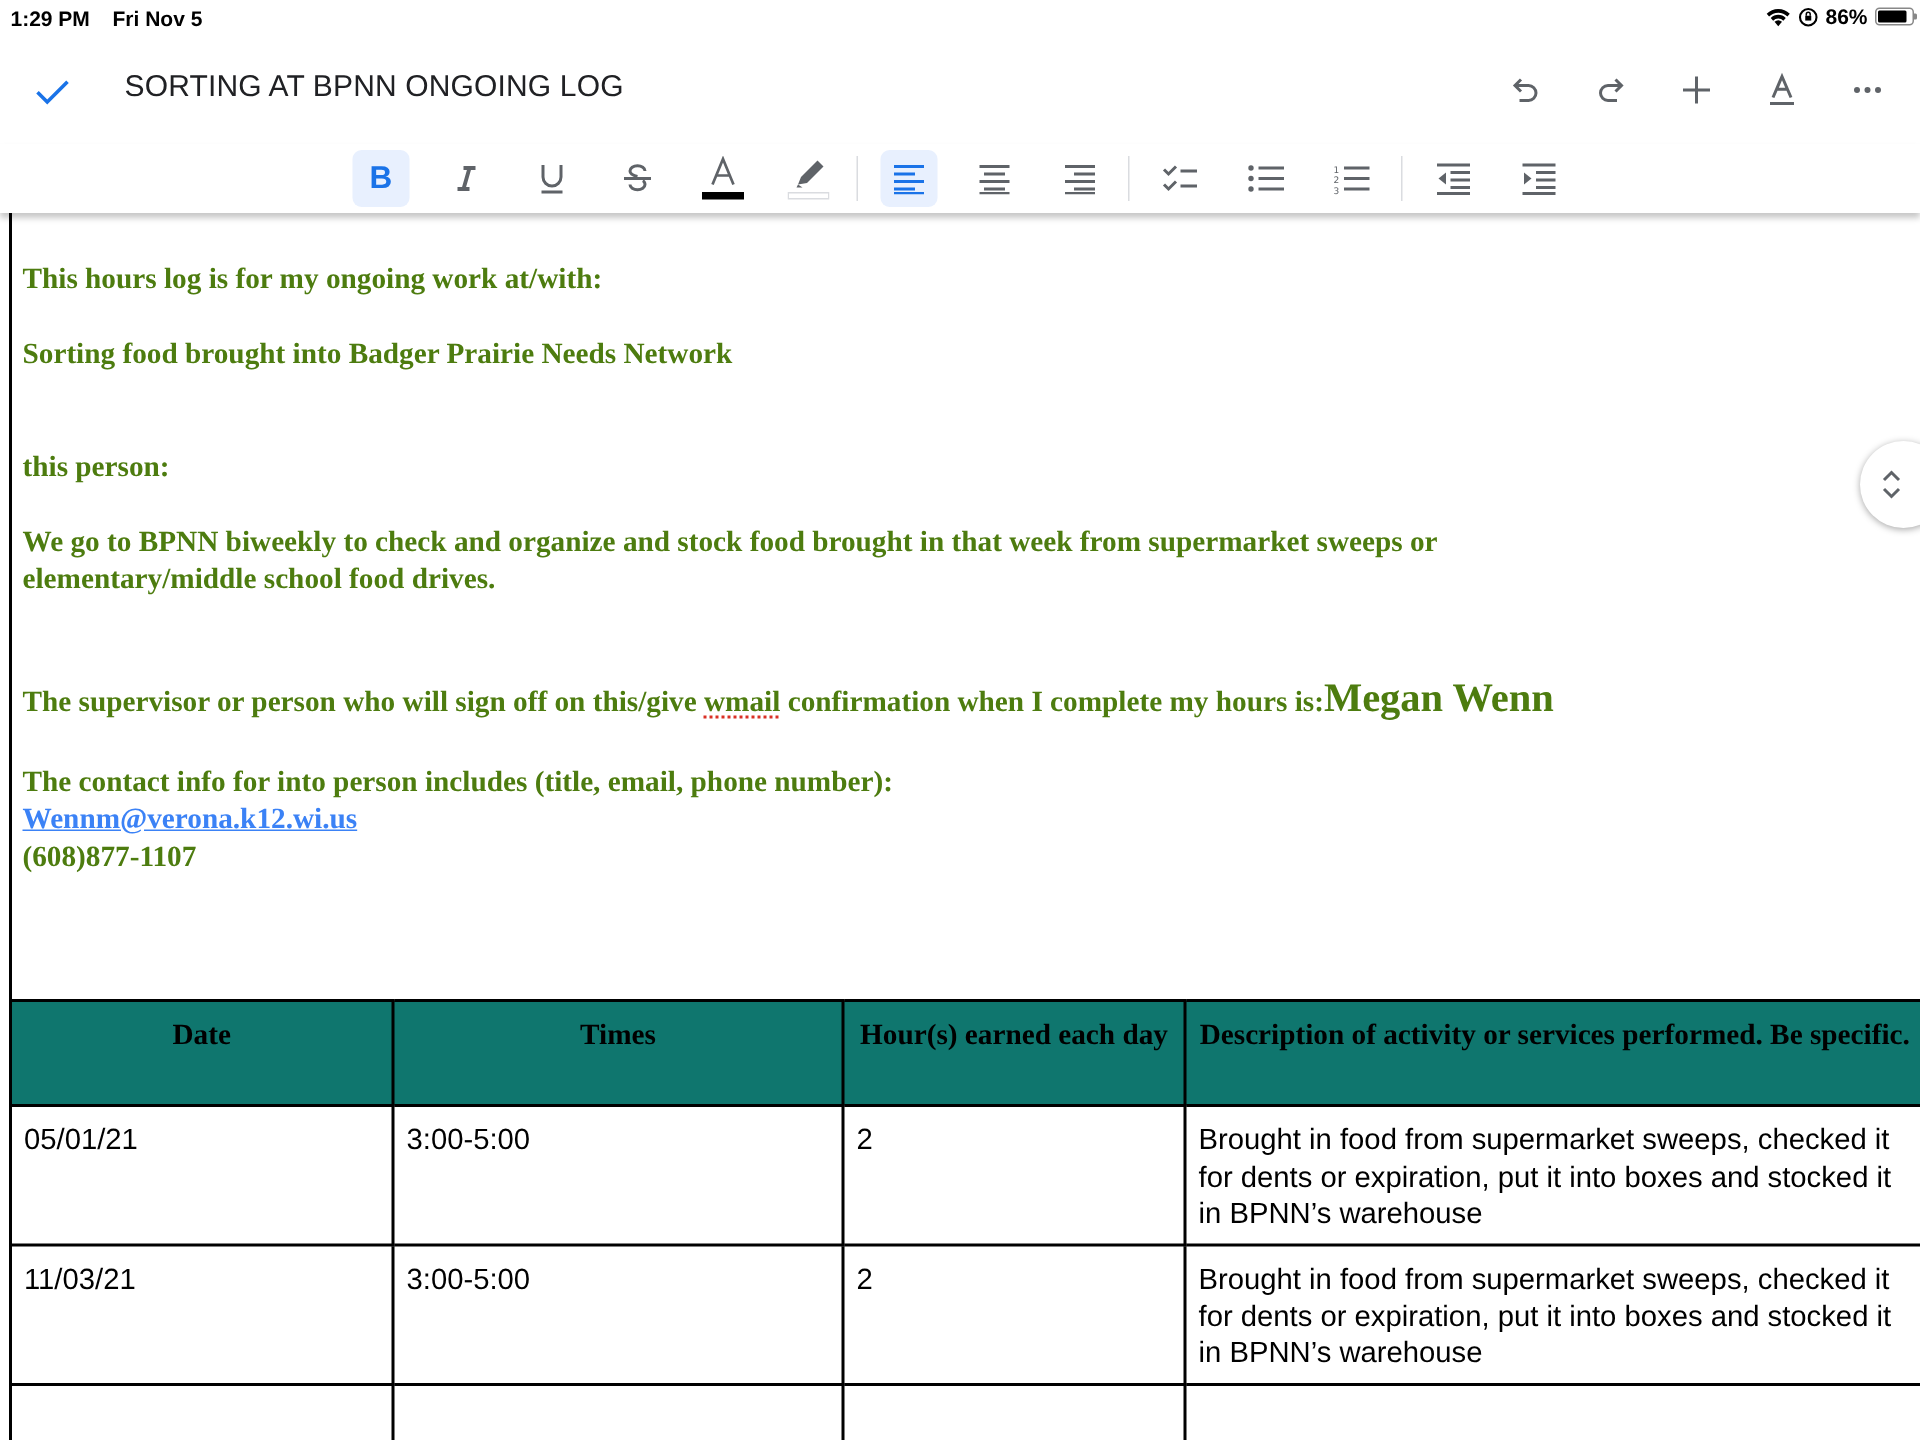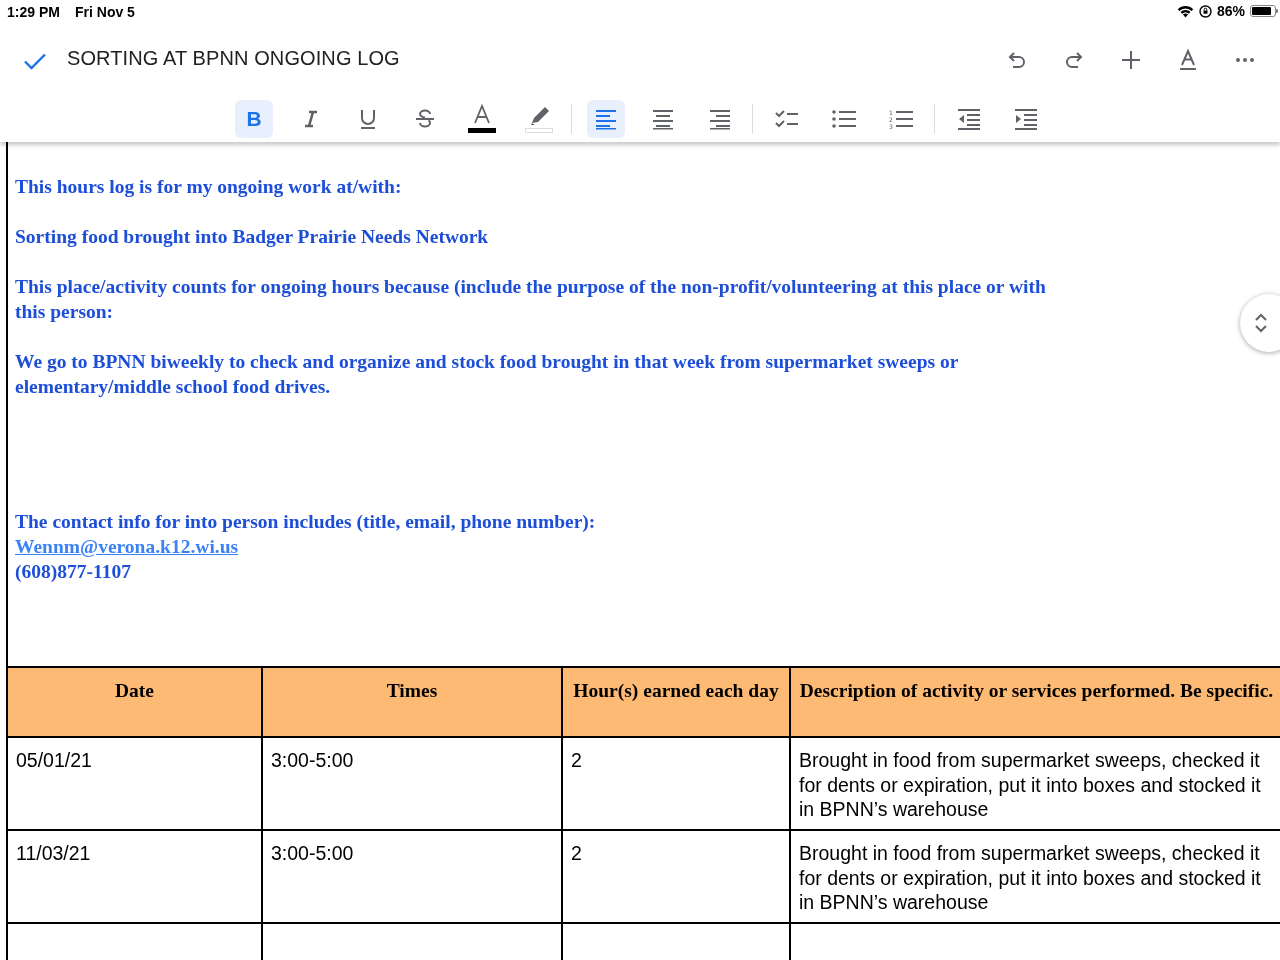--- a/index.html
+++ b/index.html
@@ -11,43 +11,43 @@
   .statusbar .time { position: absolute; left: 7px; top: 4px; }
   .statusbar .date { position: absolute; left: 75px; top: 4px; text-align: right; }
   .statusbar .right { position: absolute; right: 4px; top: 3px; display: flex; align-items: center; gap: 5px; }
   .battery { width: 26px; height: 12px; border: 1px solid #888; border-radius: 3px; padding: 1px; position: relative; }
   .battery .fill { height: 100%; background: #000; border-radius: 1px; }
   .battery::after { content: ""; position: absolute; right: -3px; top: 3px; width: 2px; height: 4px; background: #888; border-radius: 0 1px 1px 0; }
 
   
   .appbar { position: absolute; top: 24px; left: 0; width: 1280px; height: 70px; }
   .check-btn { position: absolute; left: 20px; top: 22px; width: 30px; height: 30px; }
-  .doc-title { position: absolute; left: 67px; top: 23px; font-size: 20px; color: #202124; letter-spacing: 0.1px; }
+  .doc-title { position: absolute; left: 83px; top: 23px; font-size: 20px; color: #202124; letter-spacing: 0.1px; }
   .appbar-actions { position: absolute; right: 18px; top: 18px; display: flex; gap: 22px; }
   .icon-btn { width: 35px; height: 35px; display: flex; align-items: center; justify-content: center; color: #5f6368; }
 
   
   .toolbar { position: absolute; top: 96px; left: 0; width: 1280px; height: 46px; box-shadow: 0 3px 4px rgba(0,0,0,0.22); background: #fff; z-index: 2; }
   .tb { position: absolute; top: 4px; width: 38px; height: 38px; border-radius: 6px; display: flex; align-items: center; justify-content: center; color: #5f6368; }
   .tb.active { background: #e8f0fe; color: #1a73e8; }
   .tb-sep { position: absolute; top: 8px; width: 1px; height: 30px; background: #dadce0; }
 
   
   .doc { position: absolute; top: 142px; left: 0; width: 1280px; height: 818px; overflow: hidden; }
   .doc-border { position: absolute; left: 6px; top: 0; width: 2px; height: 818px; background: #000; }
-  .doc-text { position: absolute; left: 15px; font-family: "Liberation Serif", serif; font-weight: bold; font-size: 19.5px; line-height: 25px; color: #1d4ed8; }
+  .doc-text { position: absolute; left: 15px; font-family: "Liberation Serif", serif; font-weight: bold; font-size: 19.5px; line-height: 25px; color: #4d7c0f; }
   .link { color: #3b82f6; text-decoration: underline; }
   .spell { text-decoration: underline dotted #d93025; text-underline-offset: 4px; }
 
   .scroll-handle { position: absolute; right: -18px; top: 152px; width: 58px; height: 58px; border-radius: 50%; background: #fff; box-shadow: 0 1px 5px rgba(0,0,0,0.35); z-index: 3; display: flex; flex-direction: column; align-items: flex-start; justify-content: center; padding-left: 14px; gap: 2px; }
 
   
   table.log { position: absolute; left: 6px; top: 524px; border-collapse: collapse; width: 1290px; table-layout: fixed; }
   table.log td, table.log th { border: 2px solid #000; vertical-align: top; }
-  table.log th { background: #fdba74; font-family: "Liberation Serif", serif; font-weight: bold; font-size: 19.5px; line-height: 25px; height: 70px; padding: 10px 6px 0; text-align: center; }
+  table.log th { background: #0f766e; font-family: "Liberation Serif", serif; font-weight: bold; font-size: 19.5px; line-height: 25px; height: 70px; padding: 10px 6px 0; text-align: center; }
   table.log td { font-family: "Liberation Sans", sans-serif; font-size: 19.5px; line-height: 24.5px; padding: 10px 8px 0 8px; height: 93px; }
 </style>
 </head>
 <body>
 
 <div class="statusbar">
   <span class="time">1:29 PM</span>
   <span class="date">Fri Nov 5</span>
   <div class="right">
     <svg width="17" height="13" viewBox="0 0 17 13">
@@ -233,25 +233,27 @@
         </g>
       </svg>
   </div>
 </div>
 
 <div class="doc">
   <div class="doc-border"></div>
 
   <div class="doc-text" style="top:32px">This hours log is for my ongoing work at/with:</div>
   <div class="doc-text" style="top:82px">Sorting food brought into Badger Prairie Needs Network</div>
-  <div class="doc-text" style="top:132px">This place/activity counts for ongoing hours because (include the purpose of the non-profit/volunteering at this place or with</div>
   <div class="doc-text" style="top:157px">this person:</div>
   <div class="doc-text" style="top:232px">elementary/middle school food drives.</div>
   <div class="doc-text" style="top:207px">We go to BPNN biweekly to check and organize and stock food brought in that week from supermarket sweeps or</div>
 
+  <div class="doc-text" style="top:311px; white-space:nowrap;">
+    <span>The supervisor or person who will sign off on this/give </span><span class="spell">wmail</span><span> confirmation when I complete my hours is:</span><span class="name" style="font-size:27px">Megan Wenn</span>
+  </div>
 
   <div class="doc-text" style="top:367px">The contact info for into person includes (title, email, phone number):</div>
   <div class="doc-text link" style="top:392px">Wennm@verona.k12.wi.us</div>
   <div class="doc-text" style="top:417px">(608)877-1107</div>
 
   <div class="scroll-handle">
     <svg width="14" height="9" viewBox="0 0 14 9">
         <path d="M2 7 L7 2 L12 7" stroke="#5f6368" stroke-width="2" fill="none"></path>
       </svg>
     <svg width="14" height="9" viewBox="0 0 14 9">

